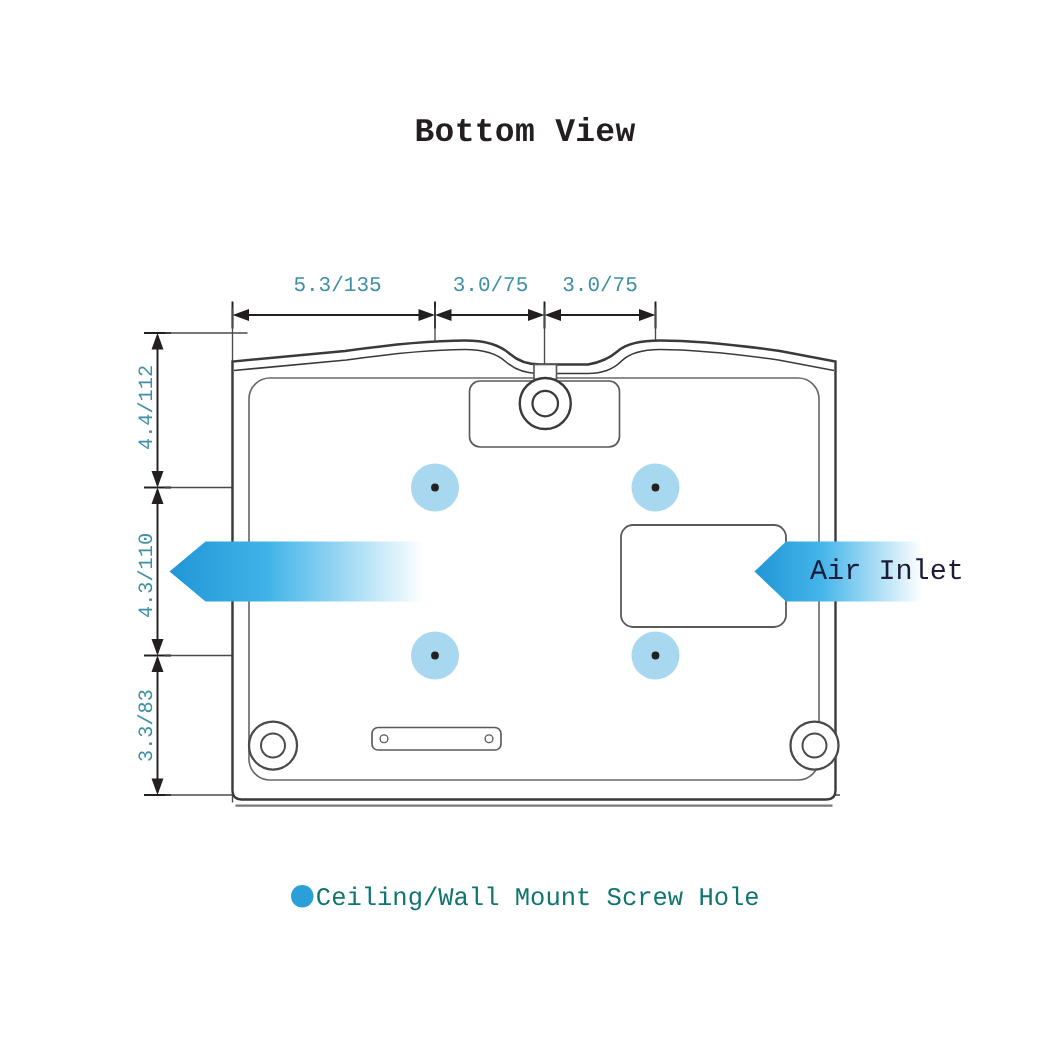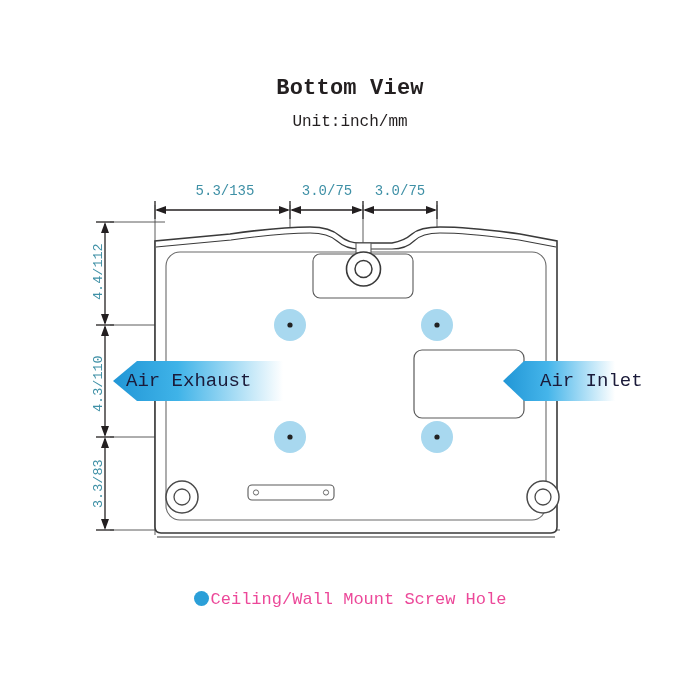--- a/index.html
+++ b/index.html
@@ -64,41 +64,40 @@
     white-space: nowrap;
     z-index: 6;
   }
   .legend {
     position: absolute;
     left: 0;
     top: 590px;
     width: 700px;
     text-align: center;
     font-size: 17px;
-    color: #ec4899;
+    color: #0f766e;
   }
   .legend-dot {
     display: inline-block;
     width: 15px;
     height: 15px;
     border-radius: 50%;
     background: #2b9fd8;
     vertical-align: -2px;
     margin-right: 2px;
   }
   .legend-text { vertical-align: baseline; }
   svg { position: absolute; left: 0; top: 0; }
 </style>
 </head>
 <body>
 
 <div id="stage">
 
   <div class="title">Bottom View</div>
-  <div class="subtitle">Unit:inch/mm</div>
 
   <svg width="700" height="700" viewBox="0 0 700 700">
     <defs>
       <linearGradient id="gradExhaust" x1="0" y1="0" x2="1" y2="0">
         <stop offset="0%" stop-color="#2196d6"></stop>
         <stop offset="38%" stop-color="#3fb3e8"></stop>
         <stop offset="100%" stop-color="#ffffff"></stop>
       </linearGradient>
       <linearGradient id="gradInlet" x1="0" y1="0" x2="1" y2="0">
         <stop offset="0%" stop-color="#2196d6"></stop>
@@ -225,20 +224,19 @@
   </svg>
 
   <div class="dimlabel-h" style="left:187px; top:183px; width:76px;">5.3/135</div>
   <div class="dimlabel-h" style="left:291px; top:183px; width:72px;">3.0/75</div>
   <div class="dimlabel-h" style="left:364px; top:183px; width:72px;">3.0/75</div>
 
   <div class="dimlabel-v" style="left:91px; top:300px;">4.4/112</div>
   <div class="dimlabel-v" style="left:91px; top:412px;">4.3/110</div>
   <div class="dimlabel-v" style="left:91px; top:508px;">3.3/83</div>
 
-  <div class="flow-label" style="left:126px; top:370px;">Air Exhaust</div>
   <div class="flow-label" style="left:524px; top:370px;margin-left:16px;">Air Inlet</div>
 
   <div class="legend">
     <span class="legend-dot"></span><span class="legend-text">Ceiling/Wall Mount Screw Hole</span>
   </div>
 
 </div>
 
 </body></html>

